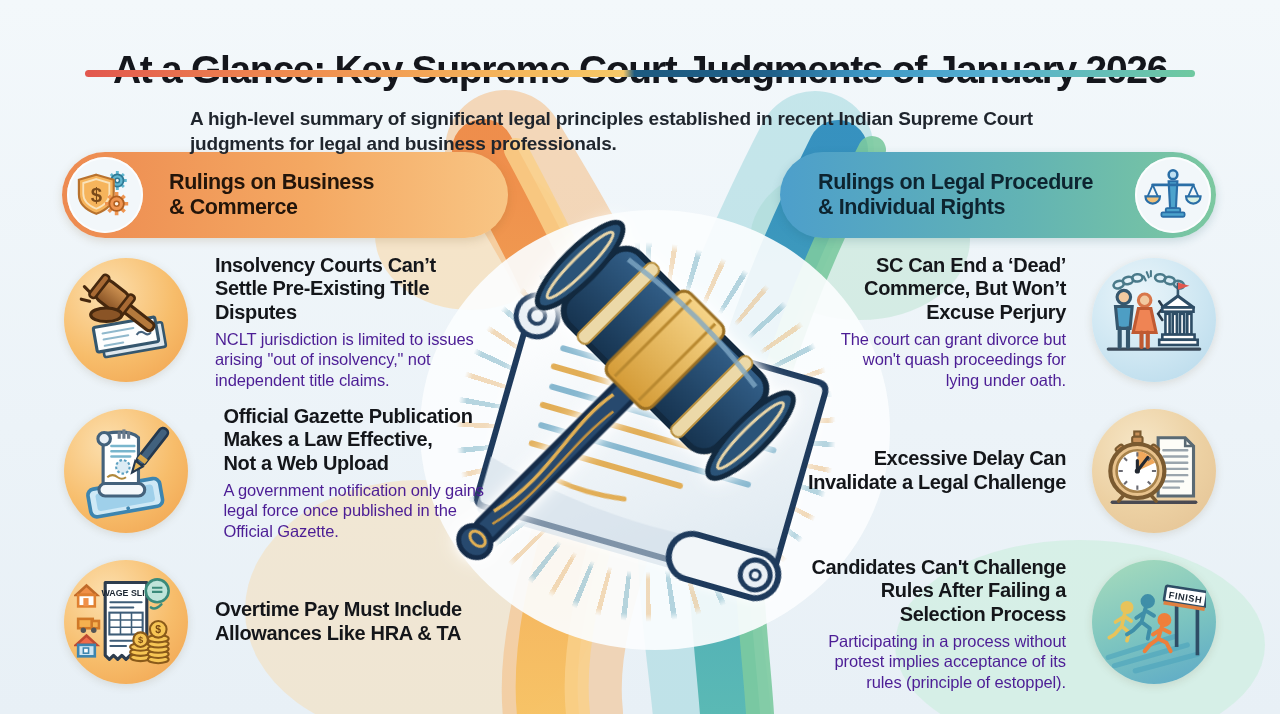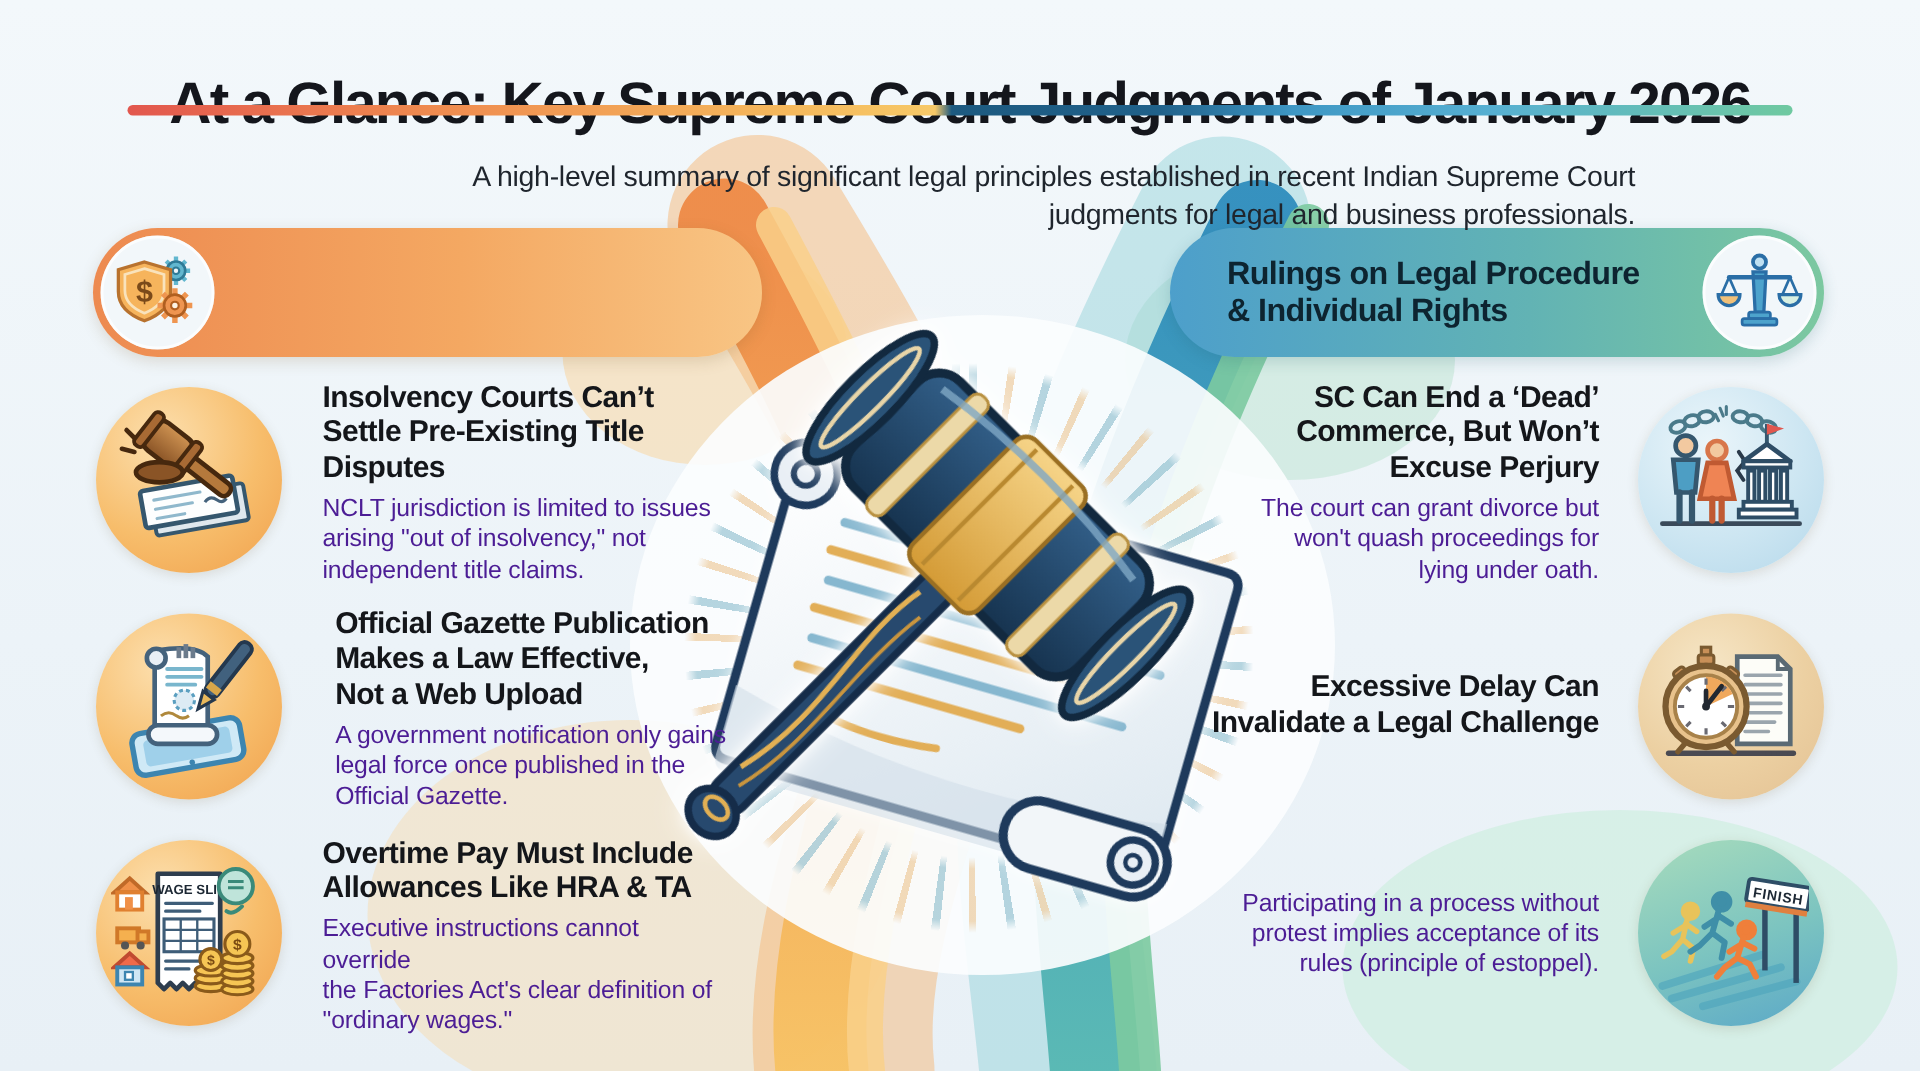--- a/index.html
+++ b/index.html
@@ -16,23 +16,23 @@
     font-size:39px;font-weight:700;letter-spacing:-1.3px;color:#14161c;
     z-index:6;
   }
   .accent-bar{
     top:70px;left:85px;width:1110px;height:7px;border-radius:4px;z-index:6;
     background:linear-gradient(90deg,
       #e2574e 0%,#ef8a4f 18%,#f5b95c 40%,#f7c968 48.5%,
       #1d5a80 49.5%,#20618a 62%,#3e97c4 70%,#57b0d2 82%,#6fc9a0 100%);
   }
   .subtitle{
-    top:87px;left:190px;width:900px;text-align:right;
+    top:87px;left:190px;width:900px;text-align:left;
     font-size:19px;line-height:1.32;letter-spacing:-0.2px;color:#1f252d;
-    white-space:pre-line;z-index:6;
+    white-space:pre-line;z-index:6;font-weight:bold;
   }
   
   .pill{
     top:152px;height:86px;border-radius:46px;display:flex;align-items:center;
     z-index:5;box-shadow:0 3px 10px rgba(120,90,40,0.18);
   }
   .pill.left{
     left:62px;width:446px;
     background:linear-gradient(90deg,#ed8a50 0%,#f4a862 55%,#f8c584 100%);
   }
@@ -196,20 +196,22 @@
       <text x="28" y="49" font-size="28" font-weight="bold" fill="#7a4a1a" text-anchor="middle">$</text>
       <g stroke="#b05f20" fill="#ef9550">
         <g stroke-width="5" stroke="#ef9550">
             <path d="M56 36 V68 M40 52 H72 M45 41 L67 63 M67 41 L45 63"></path>
           </g>
         <circle cx="56" cy="52" r="10" stroke-width="2.5"></circle>
           <circle cx="56" cy="52" r="3.5" fill="#fdf3e4" stroke-width="2"></circle>
       </g>
     </svg>
   </div>
+  <h2>Rulings on Business
+&amp; Commerce</h2>
 </section>
 
 <section class="abs pill right">
   <h2>Rulings on Legal Procedure
 &amp; Individual Rights</h2>
   <div class="pill-circle">
     <svg width="58" height="58" viewBox="0 0 80 80">
       <circle cx="40" cy="12" r="6" fill="#bfe0f2" stroke="#2a6ea6" stroke-width="3.5"></circle>
       <path d="M34 21 H46 L44 58 H36 Z" fill="#4da3cc" stroke="#2a6ea6" stroke-width="3"></path>
       <path d="M12 26 H68" stroke="#2a6ea6" stroke-width="4" stroke-linecap="round"></path>
@@ -333,23 +335,20 @@
       </g>
       <circle cx="81" cy="57" r="8" fill="#f6c554" stroke="#8a5a1a" stroke-width="2"></circle>
       <text x="81" y="61" font-size="10" font-weight="bold" fill="#7a4a12" text-anchor="middle">$</text>
       <circle cx="64" cy="67" r="7" fill="#f6c554" stroke="#8a5a1a" stroke-width="2"></circle>
       <text x="64" y="70.5" font-size="9" font-weight="bold" fill="#7a4a12" text-anchor="middle">$</text>
     </svg>
   </div>
   <div class="txt">
     <p class="t">Overtime Pay Must Include
 Allowances Like HRA &amp; TA</p>
-    <p class="b">Executive instructions cannot override
-the Factories Act's clear definition of
-"ordinary wages."</p>
   </div>
 </div>
 
 <div class="abs row r r0">
   <div class="txt">
     <p class="t">SC Can End a ‘Dead’
 Commerce, But Won’t
 Excuse Perjury</p>
     <p class="b">The court can grant divorce but
 won't quash proceedings for
@@ -419,20 +418,23 @@
       </g>
       <path d="M34 50 L44 37" stroke="#222831" stroke-width="3" stroke-linecap="round"></path>
       <path d="M34 50 L34 40" stroke="#222831" stroke-width="3" stroke-linecap="round"></path>
       <circle cx="34" cy="50" r="2.5" fill="#222831"></circle>
     </svg>
   </div>
 </div>
 
 <div class="abs row r r2">
   <div class="txt">
+    <p class="t">Candidates Can't Challenge
+Rules After Failing a
+Selection Process</p>
     <p class="b">Participating in a process without
 protest implies acceptance of its
 rules (principle of estoppel).</p>
   </div>
   <div class="icon-circle ic-green">
     <svg width="104" height="104" viewBox="0 0 100 100">
       <g stroke="#4fa6bd" stroke-width="5" stroke-linecap="round" opacity="0.65">
         <path d="M6 84 L70 64"></path>
           <path d="M12 92 L82 72"></path>
           <path d="M32 97 L92 81"></path>

